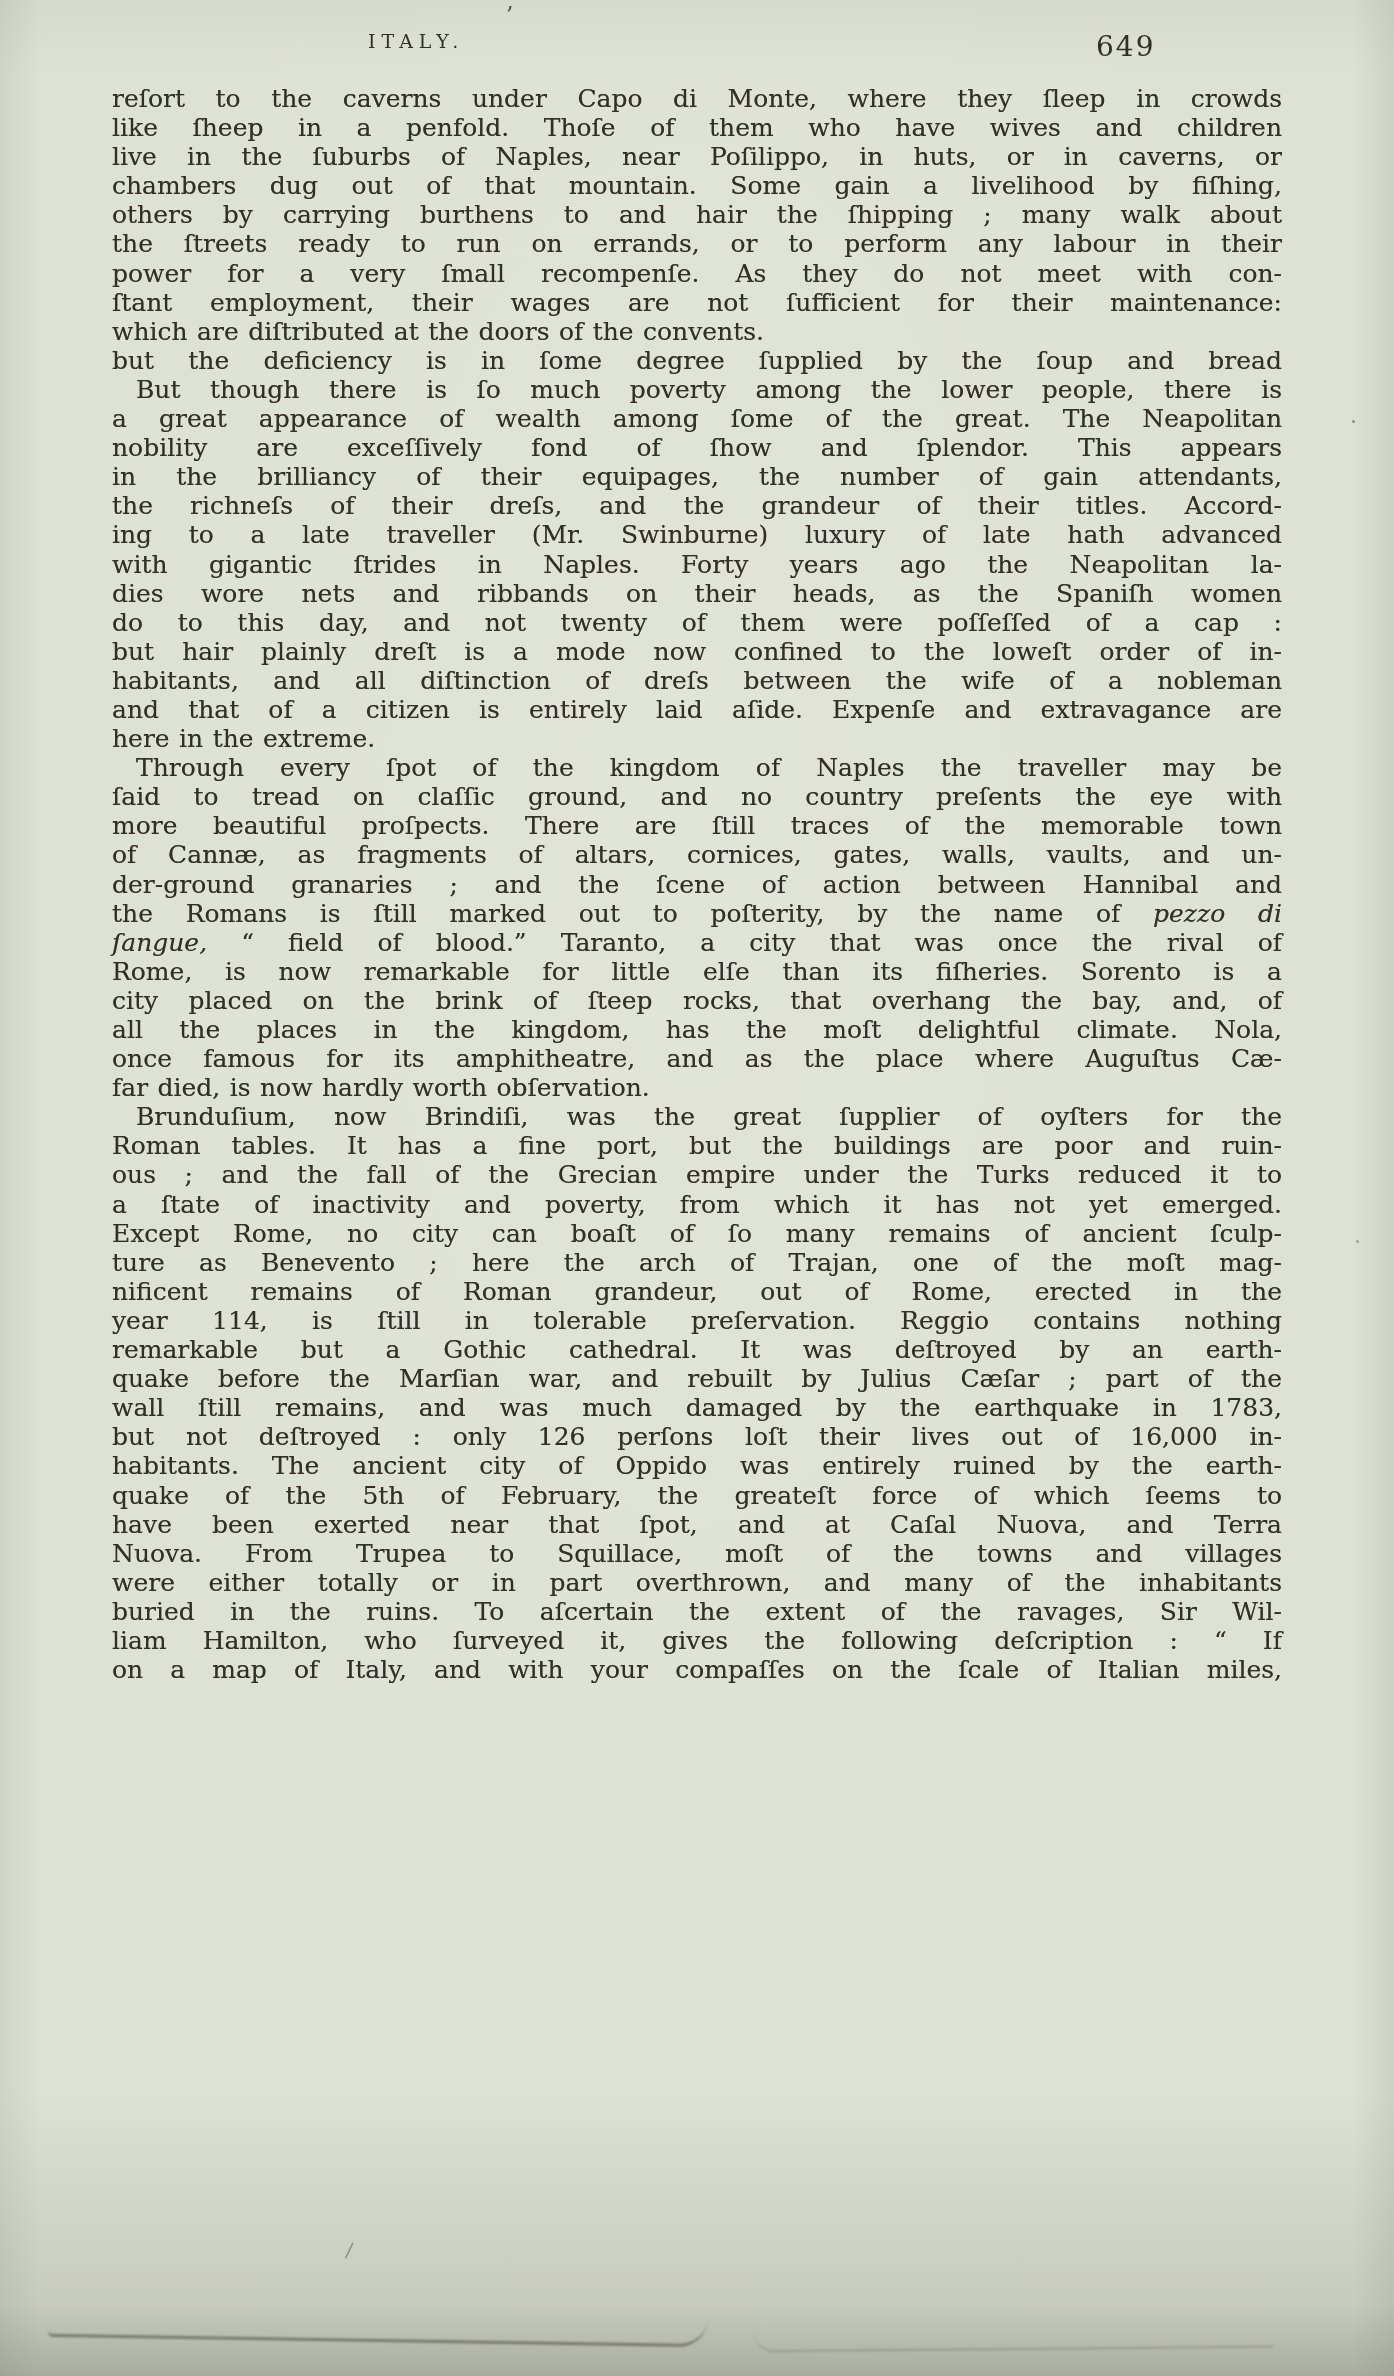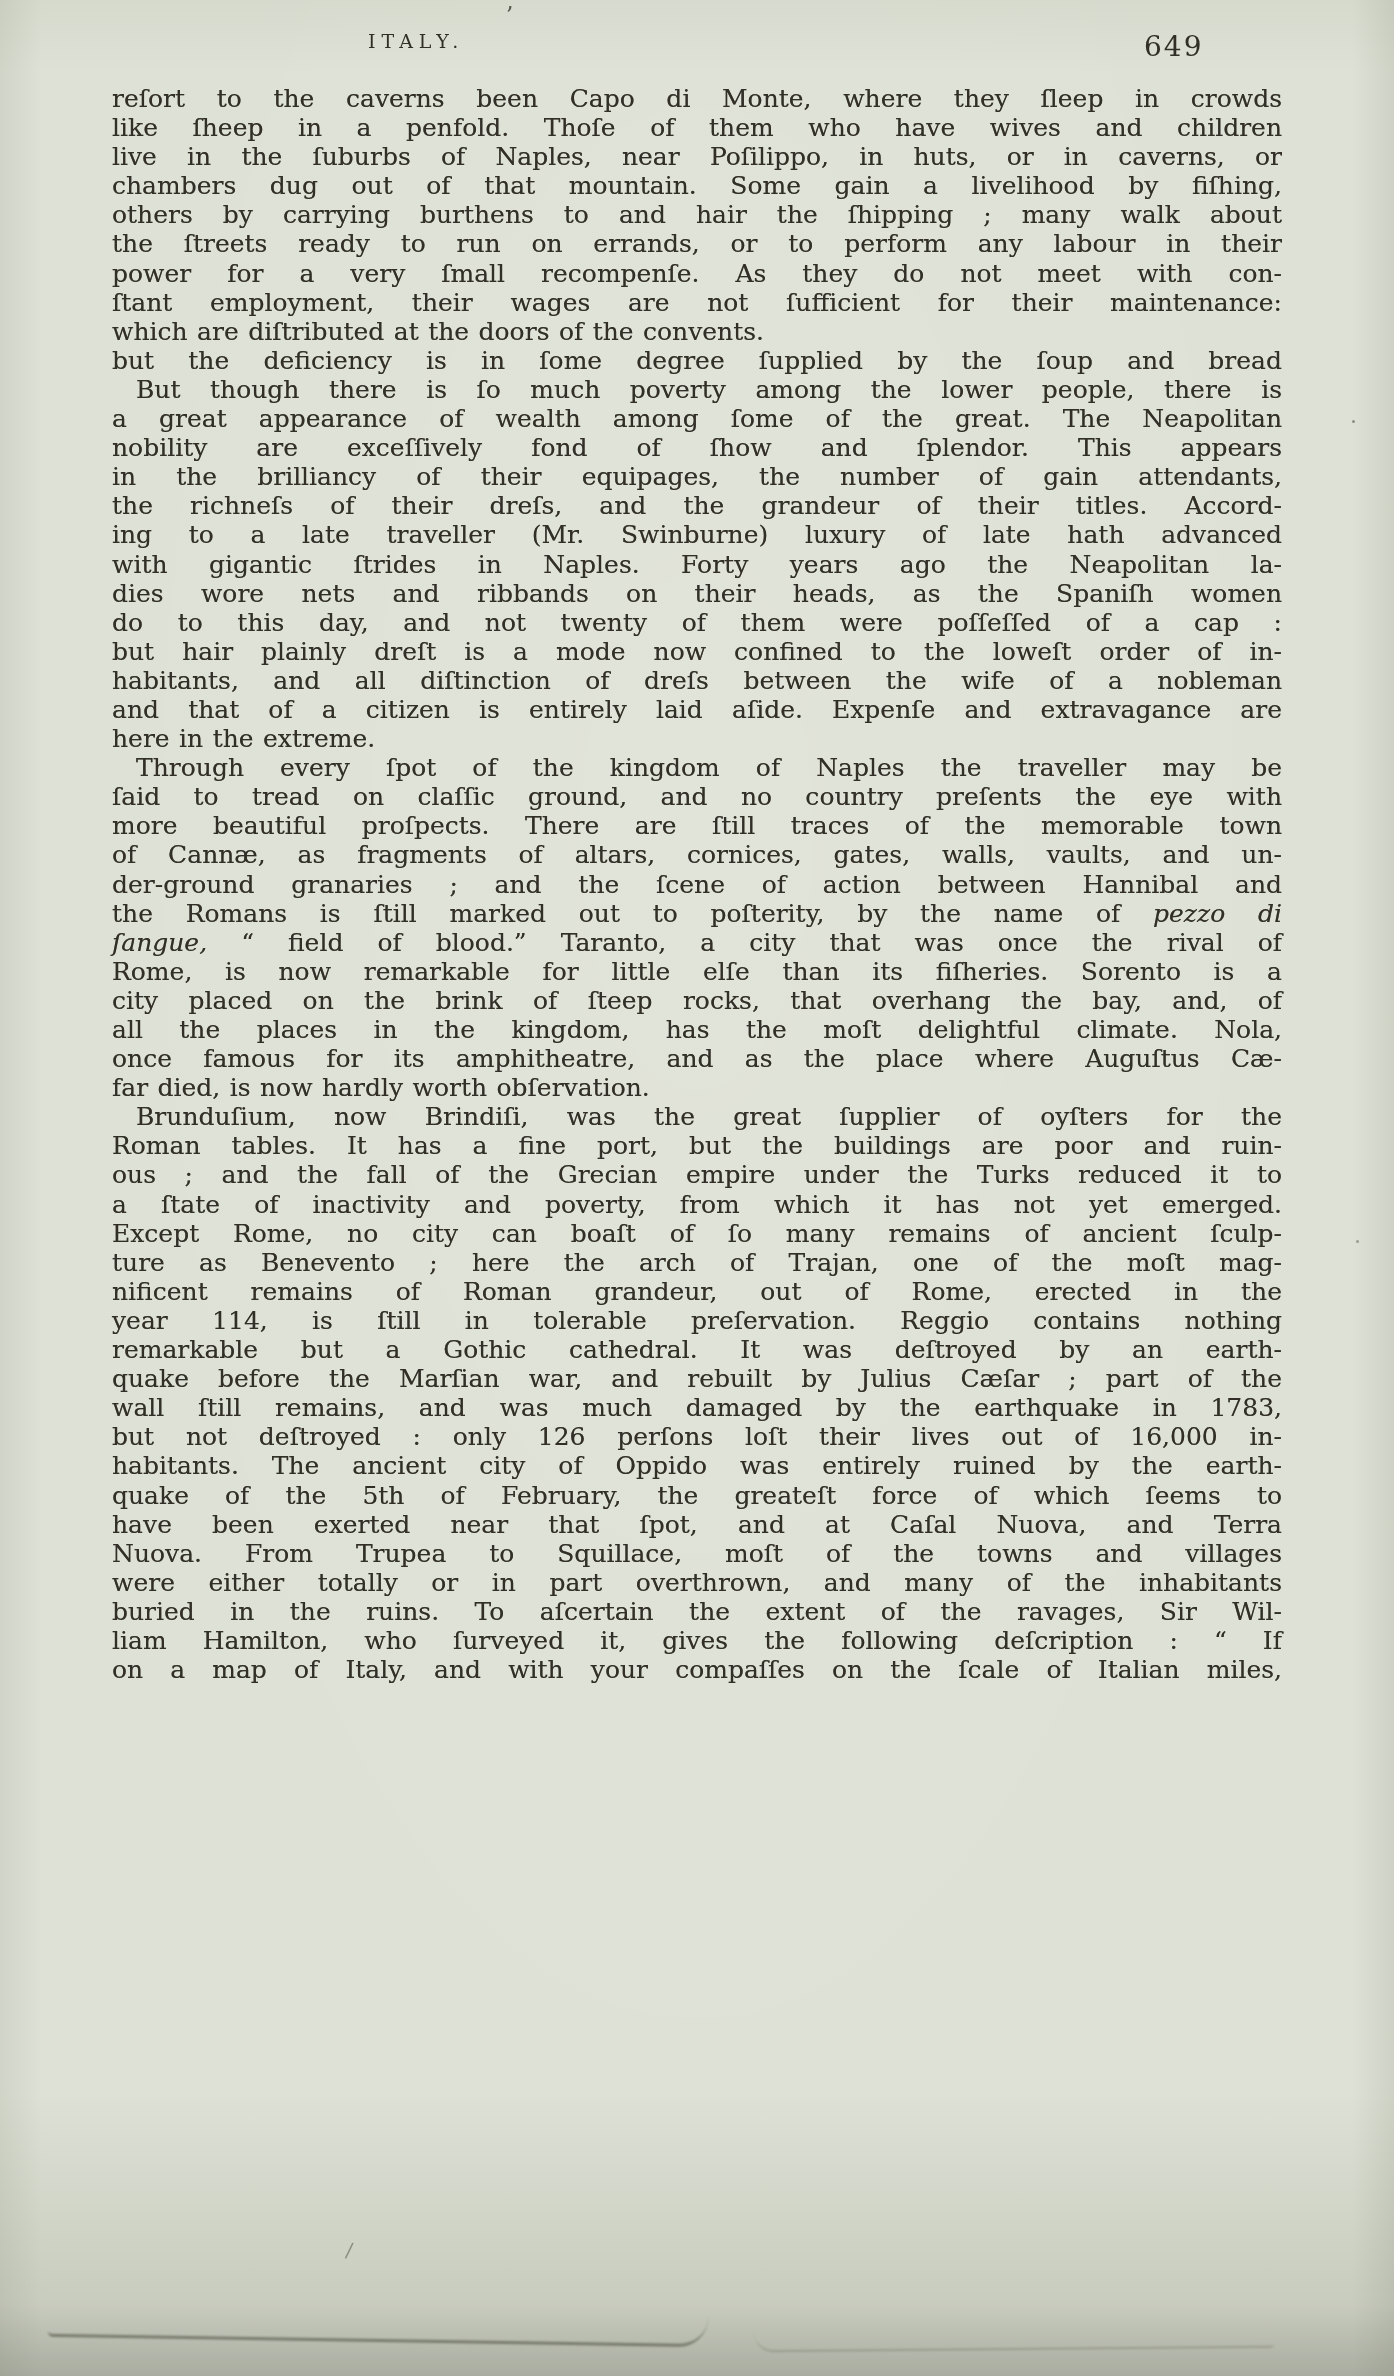--- a/index.html
+++ b/index.html
@@ -50,21 +50,21 @@
   }
   .header-title {
     position: absolute;
     top: 30px; left: 368px;
     font-size: 19px;
     letter-spacing: 6px;
     color: var(--ink);
   }
   .page-number {
     position: absolute;
-    top: 30px; left: 1144px;
+    top: 30px; left: 1096px;
     font-size: 28px;
     letter-spacing: 2px;
     color: var(--ink);
   }
   .text-body {
     position: absolute;
     top: 84px; left: 112px;
     width: 1170px;
     font-size: 25px;
     line-height: 29.1px;
@@ -95,21 +95,21 @@
 <body>
 
 <div class="page">
   <div class="header-title">ITALY.</div>
   <div class="page-number">649</div>
 
   <div class="speck speck-top">ʼ</div>
 
   <div class="text-body">
       <div class="para">
-        <div class="line">reſort to the caverns been Capo di Monte, where they ſleep in crowds</div>
+        <div class="line">reſort to the caverns under Capo di Monte, where they ſleep in crowds</div>
         <div class="line">like ſheep in a penfold.  Thoſe of them who have wives and children</div>
         <div class="line">live in the ſuburbs of Naples, near Poſilippo, in huts, or in caverns, or</div>
         <div class="line">chambers dug out of that mountain.  Some gain a livelihood by fiſhing,</div>
         <div class="line">others by carrying burthens to and hair the ſhipping ; many walk about</div>
         <div class="line">the ſtreets ready to run on errands, or to perform any labour in their</div>
         <div class="line">power for a very ſmall recompenſe.  As they do not meet with con-</div>
         <div class="line">ſtant employment, their wages are not ſufficient for their maintenance:</div>
         <div class="line last">which are diſtributed at the doors of the convents.</div>
         <div class="line">but the deficiency is in ſome degree ſupplied by the ſoup and bread</div>
       </div>

